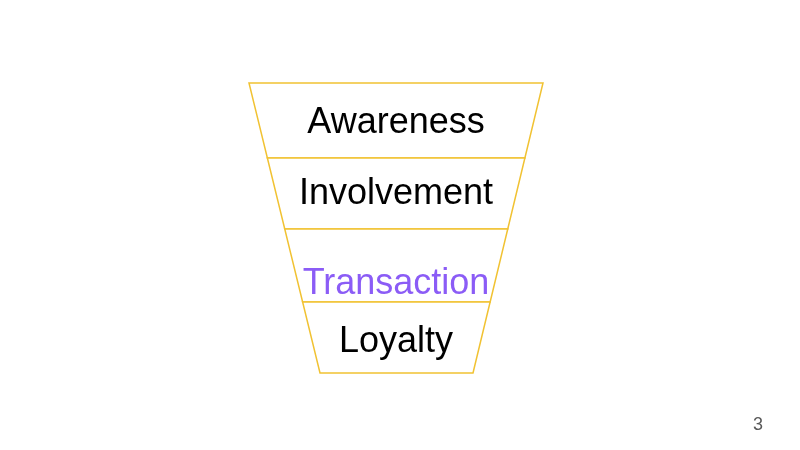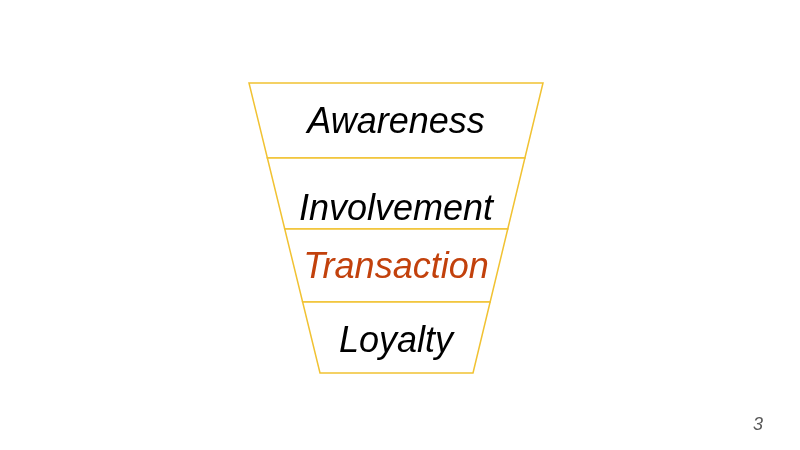--- a/index.html
+++ b/index.html
@@ -11,41 +11,40 @@
     height: 450px;
     background: #ffffff;
     font-family: "Liberation Sans", sans-serif;
     position: relative;
     overflow: hidden;
   }
   .slide {
     position: absolute;
     inset: 0;
     background: #ffffff;
-    font-style: italic;
   }
   .funnel-svg {
     position: absolute;
     left: 0;
     top: 0;
   }
   .funnel-label {
     position: absolute;
     left: 230px;
     width: 332px;
     display: flex;
     align-items: center;
     justify-content: center;
     font-size: 36px;
     line-height: 1;
     color: #000000;
     white-space: nowrap;
   }
   .lv0 { top: 83px;  height: 75px; }
-  .lv1 { top: 170px; height: 75px; }
+  .lv1 { top: 154px; height: 75px; }
   .lv2 { top: 229px; height: 73px; }
   .lv3 { top: 302px; height: 75px; }
   .page-number {
     position: absolute;
     top: 415px;
     right: 37px;
     font-size: 18px;
     line-height: 1;
     color: #595959;
   }
@@ -59,19 +58,19 @@
       <polygon points="249,83 543,83 524.8965517241379,158 267.36206896551727,158" fill="#FFFFFF" stroke="#F1C232" stroke-width="1.5" stroke-linejoin="miter"></polygon>
       <polygon points="267.36206896551727,158 524.8965517241379,158 507.7586206896552,229 284.7448275862069,229" fill="#FFFFFF" stroke="#F1C232" stroke-width="1.5" stroke-linejoin="miter"></polygon>
       <polygon points="284.7448275862069,229 507.7586206896552,229 490.1379310344828,302 302.61724137931037,302" fill="#FFFFFF" stroke="#F1C232" stroke-width="1.5" stroke-linejoin="miter"></polygon>
       <polygon points="302.61724137931037,302 490.1379310344828,302 473,373 320,373" fill="#FFFFFF" stroke="#F1C232" stroke-width="1.5" stroke-linejoin="miter"></polygon>
     </svg>
 
   <div class="funnel-label lv0" style="color: rgb(0, 0, 0);">Awareness</div>
 
   <div class="funnel-label lv1" style="color: rgb(0, 0, 0);">Involvement</div>
 
-  <div class="funnel-label lv2" style="color: #c2410c;">Transaction</div>
+  <div class="funnel-label lv2" style="color: #8b5cf6; margin-top: 16px;">Transaction</div>
 
   <div class="funnel-label lv3" style="color: rgb(0, 0, 0);">Loyalty</div>
 
   <div class="page-number">3</div>
 
 </div>
 
 </body></html>

